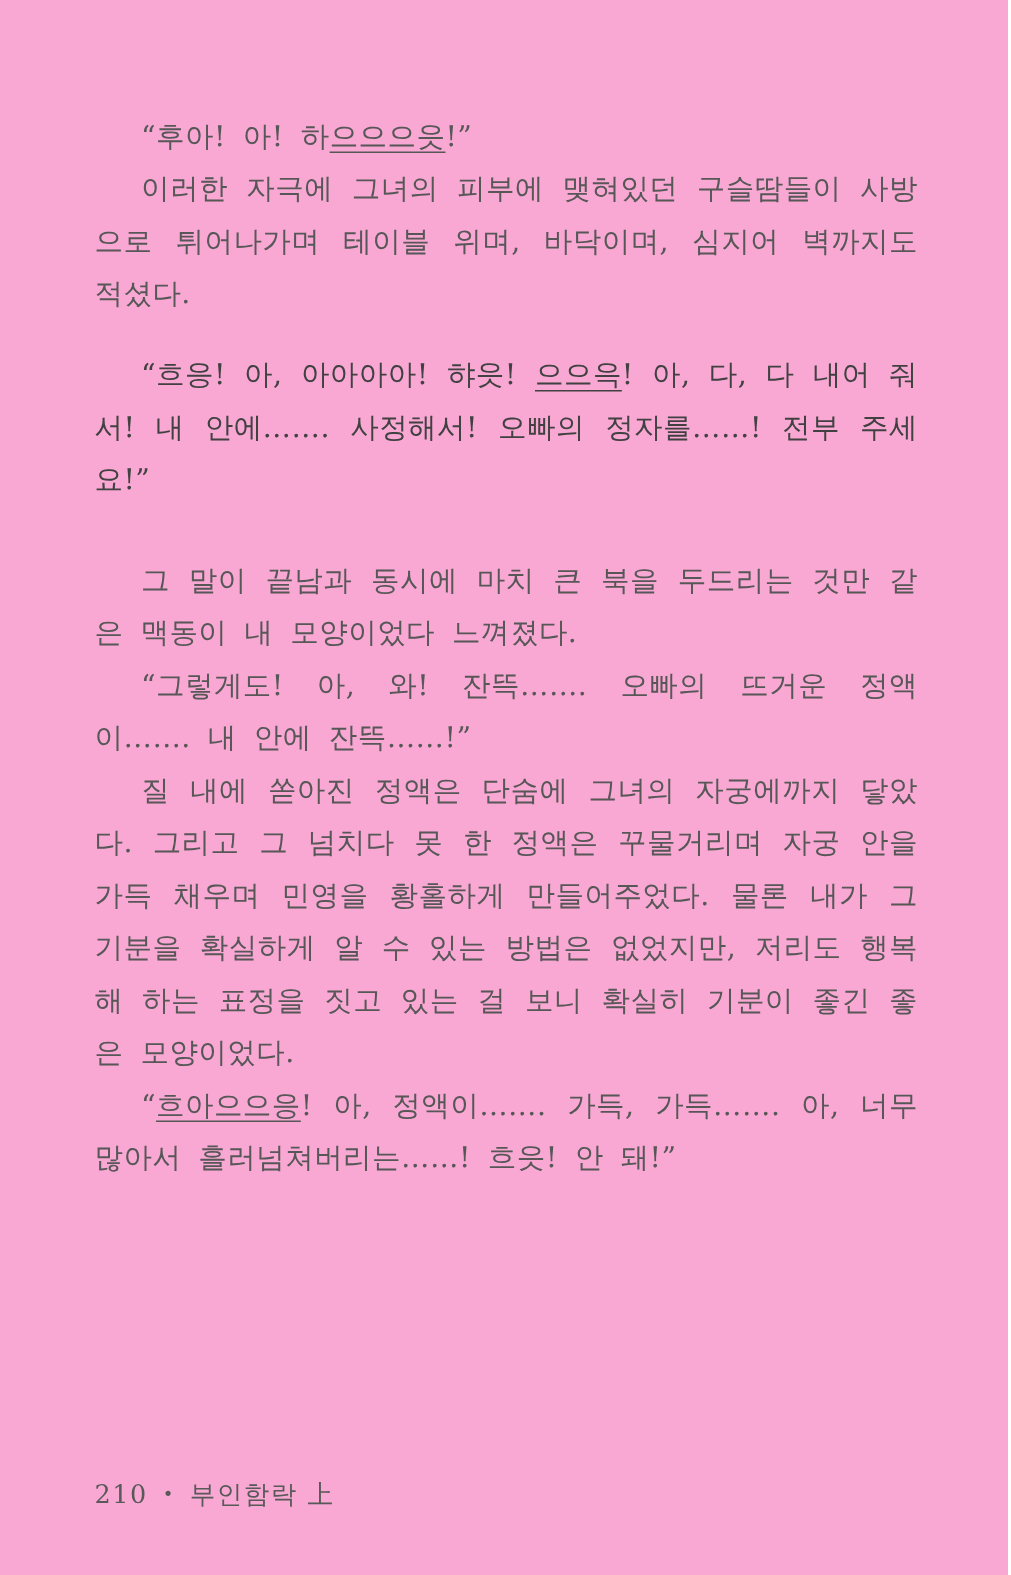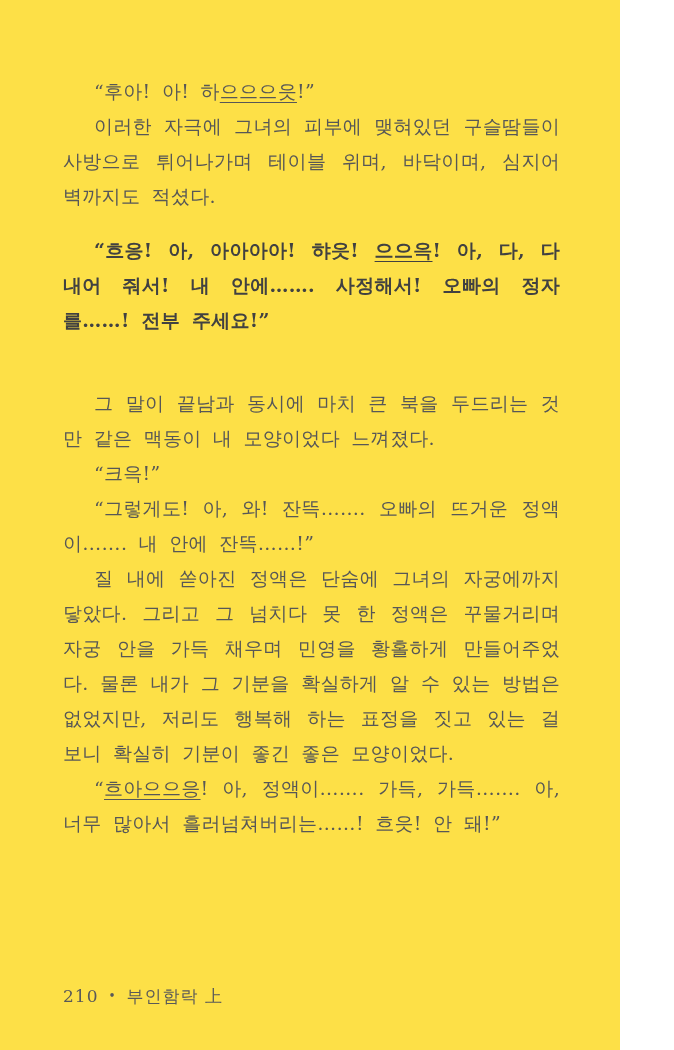--- a/index.html
+++ b/index.html
@@ -2,43 +2,43 @@
 <html lang="ko"><head>
 <meta charset="utf-8">
 <style>
   html, body {
     margin: 0;
     padding: 0;
     background: #ffffff;
   }
   .page {
     position: relative;
-    width: 620px;
+    width: 672px;
     height: 1050px;
-    background: #fde047;
+    background: #f9a8d4;
     box-sizing: border-box;
     padding: 74px 60px 0 63px;
     overflow: hidden;
     font-family: "DejaVu Serif", "Liberation Serif", serif;
   }
   .page-text p {
     margin: 0;
     font-size: 19px;
     line-height: 35px;
     letter-spacing: 0.3px;
     word-spacing: 5px;
     color: #575757;
     text-align: justify;
     text-indent: 31px;
   }
   .page-text p.dialogue-bold {
-    font-weight: bold;
+    font-weight: normal;
     color: #414141;
     margin-top: 19px;
-    margin-bottom: 48px;
+    margin-bottom: 32px;
   }
   .page-text u {
     text-decoration: underline;
     text-underline-offset: 4px;
     text-decoration-thickness: 1px;
   }
   .footer {
     position: absolute;
     left: 63px;
     bottom: 42px;
@@ -57,21 +57,20 @@
 </style>
 </head>
 <body>
 
 <div class="page">
   <div class="page-text">
       <p class="dialogue"><span>“후아! 아! 하</span><u>으으으읏</u><span>!”</span></p>
       <p class="body"><span>이러한 자극에 그녀의 피부에 맺혀있던 구슬땀들이 사방으로 튀어나가며 테이블 위며, 바닥이며, 심지어 벽까지도 적셨다.</span></p>
       <p class="dialogue-bold"><span>“흐응! 아, 아아아아! 햐읏! </span><u>으으윽</u><span>! 아, 다, 다 내어 줘서! 내 안에……. 사정해서! 오빠의 정자를……! 전부 주세요!”</span></p>
       <p class="body"><span>그 말이 끝남과 동시에 마치 큰 북을 두드리는 것만 같은 맥동이 내 모양이었다 느껴졌다.</span></p>
-      <p class="dialogue"><span>“크윽!”</span></p>
       <p class="dialogue"><span>“그렇게도! 아, 와! 잔뜩……. 오빠의 뜨거운 정액이……. 내 안에 잔뜩……!”</span></p>
       <p class="body"><span>질 내에 쏟아진 정액은 단숨에 그녀의 자궁에까지 닿았다. 그리고 그 넘치다 못 한 정액은 꾸물거리며 자궁 안을 가득 채우며 민영을 황홀하게 만들어주었다. 물론 내가 그 기분을 확실하게 알 수 있는 방법은 없었지만, 저리도 행복해 하는 표정을 짓고 있는 걸 보니 확실히 기분이 좋긴 좋은 모양이었다.</span></p>
       <p class="dialogue"><span>“</span><u>흐아으으응</u><span>! 아, 정액이……. 가득, 가득……. 아, 너무 많아서 흘러넘쳐버리는……! 흐읏! 안 돼!”</span></p>
     </div>
 
   <div class="footer">
     <span>210</span><span class="sep">•</span><span>부인함락 上</span>
   </div>
 </div>
 

